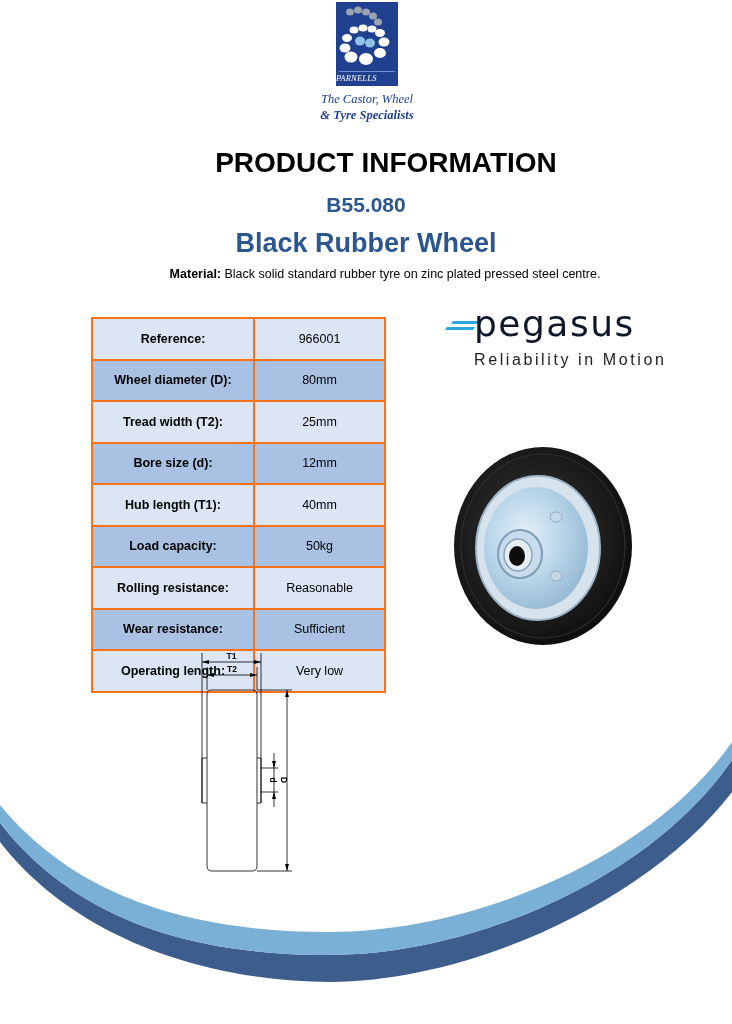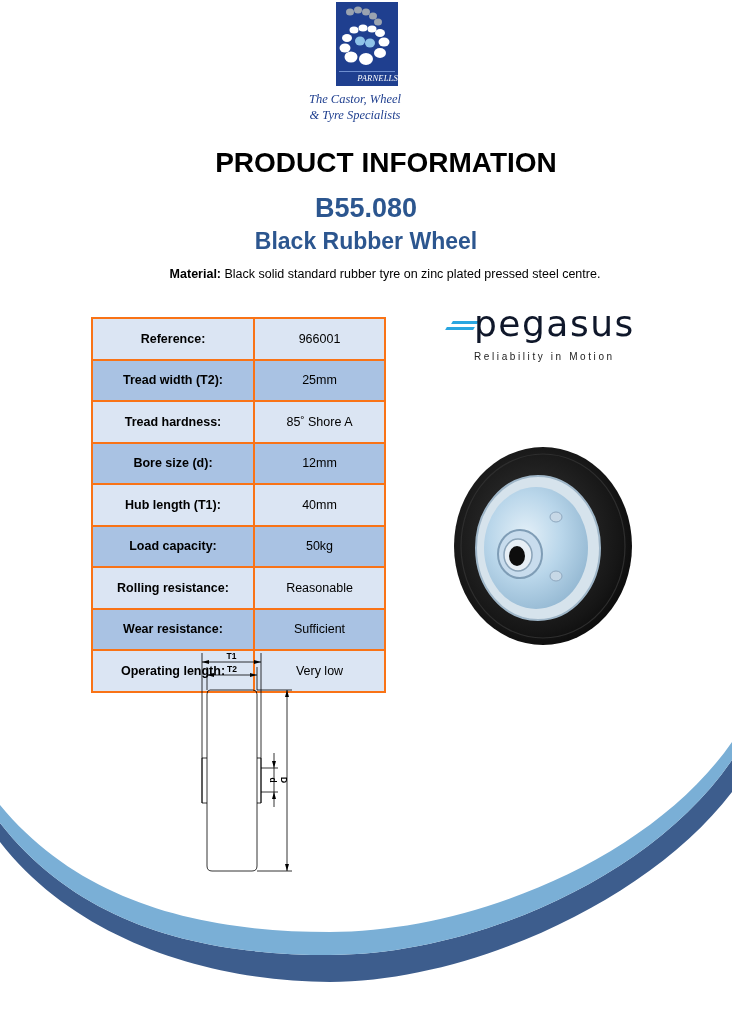--- a/index.html
+++ b/index.html
@@ -2,48 +2,48 @@
 <html><head>
 <meta charset="utf-8">
 <style>
   html, body { margin:0; padding:0; background:#ffffff; }
   body { width:732px; height:1024px; position:relative; overflow:hidden;
          font-family:"Liberation Sans", "DejaVu Sans", sans-serif; color:#000; }
 
   
   .logo { position:absolute; left:336px; top:2px; width:62px; height:84px; background:#1f3f8f; }
   .logo svg { position:absolute; left:0; top:0; }
-  .logo-name { position:absolute; left:0; right:0; bottom:3px; text-align:right;
+  .logo-name { position:absolute; left:0; right:0; bottom:3px; text-align:left;
                font-family:"Liberation Serif", serif; font-style:italic; color:#fff; font-size:8.5px; letter-spacing:0.2px; }
   .logo-name-bar { position:absolute; left:3px; right:3px; bottom:2px; height:12px; border-top:1px solid #6f8fd0; }
-  .tagline { position:absolute; left:288px; width:134px; text-align:center;
+  .tagline { position:absolute; left:300px; width:134px; text-align:center;
              font-family:"Liberation Serif", serif; font-style:italic; color:#1f3f8f; font-size:12.5px; line-height:16px; }
   .tagline.l1 { top:91px; }
-  .tagline.l2 { top:107px; }
+  .tagline.l2 { top:107px;font-weight:bold; }
 
   .title { position:absolute; left:0; width:732px; text-align:center; font-weight:bold; }
   .title.main { top:147px; font-size:28px; color:#000;padding-left:20px; }
-  .title.code { top:193px; font-size:27px; color:#2c568f; }
-  .title.name { top:228px; font-size:23px; color:#2c568f; }
+  .title.code { top:193px; font-size:21px; color:#2c568f; }
+  .title.name { top:228px; font-size:27px; color:#2c568f; }
 
   .material { position:absolute; top:267px; left:0; width:770px; text-align:center; font-size:12.5px; }
   .material b { font-weight:bold; }
 
   
   table.spec { position:absolute; left:91px; top:317px; width:295px; border-collapse:collapse; font-size:12.5px; }
   table.spec td { border:2px solid #f97316; height:25.5px; padding:7px; text-align:center; }
   table.spec td.k { width:146px; font-weight:bold; }
   table.spec tr:nth-child(odd) td { background:#dbe5f3; }
   table.spec tr:nth-child(even) td { background:#a9c2e3; }
 
   
   .peg { position:absolute; left:446px; top:313px; }
   .peg-word { position:absolute; left:28px; top:-10px; font-size:36px; letter-spacing:1.5px; color:#0f172a; font-family:"DejaVu Sans", sans-serif; font-weight:normal; }
   .peg-stripe { position:absolute; height:3px; background:#2aa6e0; transform:skewX(-30deg); }
-  .peg-tag { position:absolute; left:28px; top:38px; font-size:10px; letter-spacing:2.6px; color:#222; white-space:nowrap; }
+  .peg-tag { position:absolute; left:28px; top:38px; font-size:16px; letter-spacing:2.6px; color:#222; white-space:nowrap; }
 
   .wheel-photo { position:absolute; left:452px; top:445px; }
   .drawing { position:absolute; left:180px; top:645px; }
   .swoosh { position:absolute; left:0; top:0; }
 </style>
 </head>
 <body>
 
 <div class="logo">
   <svg width="62" height="72" viewBox="0 0 62 72">
@@ -83,26 +83,26 @@
 
 <div class="material"><b>Material:</b><span> Black solid standard rubber tyre on zinc plated pressed steel centre.</span></div>
 
 <table class="spec">
   <tbody>
       <tr>
         <td class="k">Reference:</td>
         <td>966001</td>
       </tr>
   <tr>
+        <td class="k">Wheel diameter (D):</td>
+        <td>80mm</td>
+      </tr>
+  <tr>
         <td class="k">Tread width (T2):</td>
         <td>25mm</td>
-      </tr>
-  <tr>
-        <td class="k">Tread hardness:</td>
-        <td>85˚ Shore A</td>
       </tr>
   <tr>
         <td class="k">Bore size (d):</td>
         <td>12mm</td>
       </tr>
   <tr>
         <td class="k">Hub length (T1):</td>
         <td>40mm</td>
       </tr>
   <tr>

